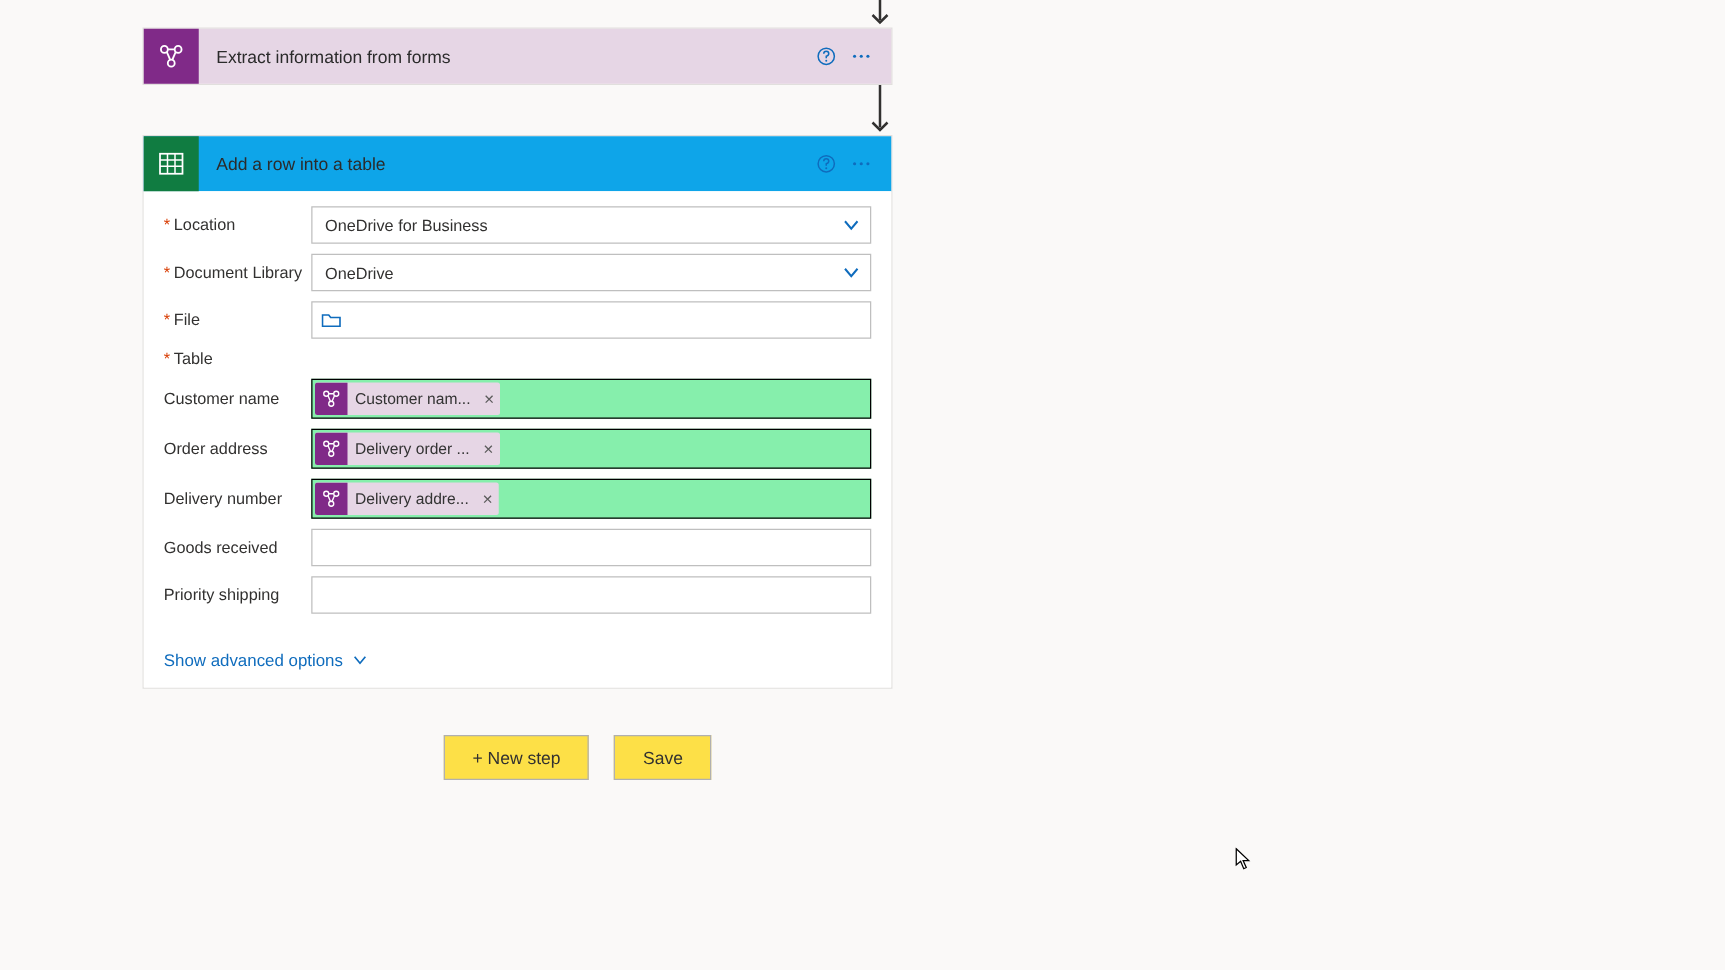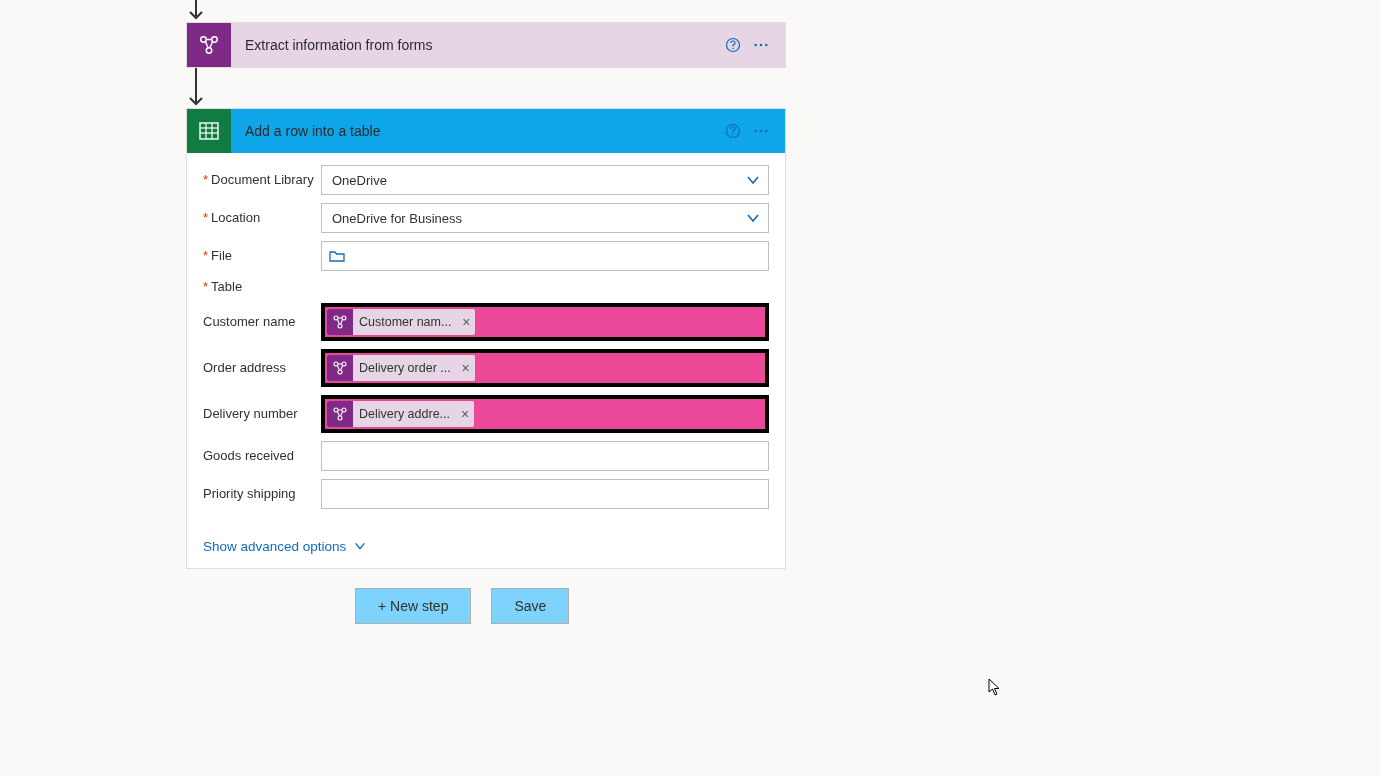--- a/index.html
+++ b/index.html
@@ -16,21 +16,21 @@
     height: 776px;
     padding-top: 0;
   }
   .flow {
     position: absolute;
     left: 186px;
     top: 0;
     width: 528px;
     display: flex;
     flex-direction: column;
-    align-items: flex-start;
+    align-items: flex-end;
   }
   .arrow {
     width: 20px;
     height: 22px;
     display:flex;
     align-items:center;
     justify-content:center;
     margin: 0;
   }
   .arrow2 {
@@ -128,22 +128,22 @@
   .folder-icon {
     width:30px;
     display:flex;
     align-items:center;
     justify-content:center;
     color:#0f6cbd;
   }
   .token-control {
     flex:1;
     min-height:30px;
-    border:4px solid #000000;
-    background:#ec4899;
+    border:1px solid #000000;
+    background:#86efac;
     display:flex;
     align-items:center;
     padding:2px;
     gap:4px;
   }
   .token {
     height:26px;
     display:flex;
     align-items:center;
     background:#e6d6e5;
@@ -201,21 +201,21 @@
   .footer-btns {
     position:absolute;
     left: 355px;
     top: 588px;
     display:flex;
     gap:20px;
   }
   .btn {
     height:36px;
     border:1px solid #b0b0b0;
-    background:#7dd3fc;
+    background:#fde047;
     padding: 0 22px;
     font-size:14px;
     color:#323130;
     cursor:pointer;
     display:flex;
     align-items:center;
     justify-content:center;
   }
   .cursor {
     position:absolute;
@@ -300,36 +300,36 @@
             <circle cx="9" cy="8" r="1.4" fill="#0f6cbd"></circle>
             <circle cx="15" cy="8" r="1.4" fill="#0f6cbd"></circle>
           </svg>
         </button>
       </div>
 
       <div class="card-body">
 
         
         <div class="row">
+          <div class="row-label"><span class="req">*</span><span>Location</span></div>
+          <div class="control select">
+            <div class="value">OneDrive for Business</div>
+            <div class="chev">
+              <svg width="14" height="14" viewBox="0 0 14 14">
+                  <polyline points="2,4 7,10 12,4" fill="none" stroke="#0f6cbd" stroke-width="1.6"></polyline>
+                </svg>
+            </div>
+          </div>
+        </div>
+
+        
+        <div class="row">
           <div class="row-label"><span class="req">*</span><span>Document Library</span></div>
           <div class="control select">
             <div class="value">OneDrive</div>
-            <div class="chev">
-              <svg width="14" height="14" viewBox="0 0 14 14">
-                  <polyline points="2,4 7,10 12,4" fill="none" stroke="#0f6cbd" stroke-width="1.6"></polyline>
-                </svg>
-            </div>
-          </div>
-        </div>
-
-        
-        <div class="row">
-          <div class="row-label"><span class="req">*</span><span>Location</span></div>
-          <div class="control select">
-            <div class="value">OneDrive for Business</div>
             <div class="chev">
               <svg width="14" height="14" viewBox="0 0 14 14">
                   <polyline points="2,4 7,10 12,4" fill="none" stroke="#0f6cbd" stroke-width="1.6"></polyline>
                 </svg>
             </div>
           </div>
         </div>
 
         
         <div class="row">

